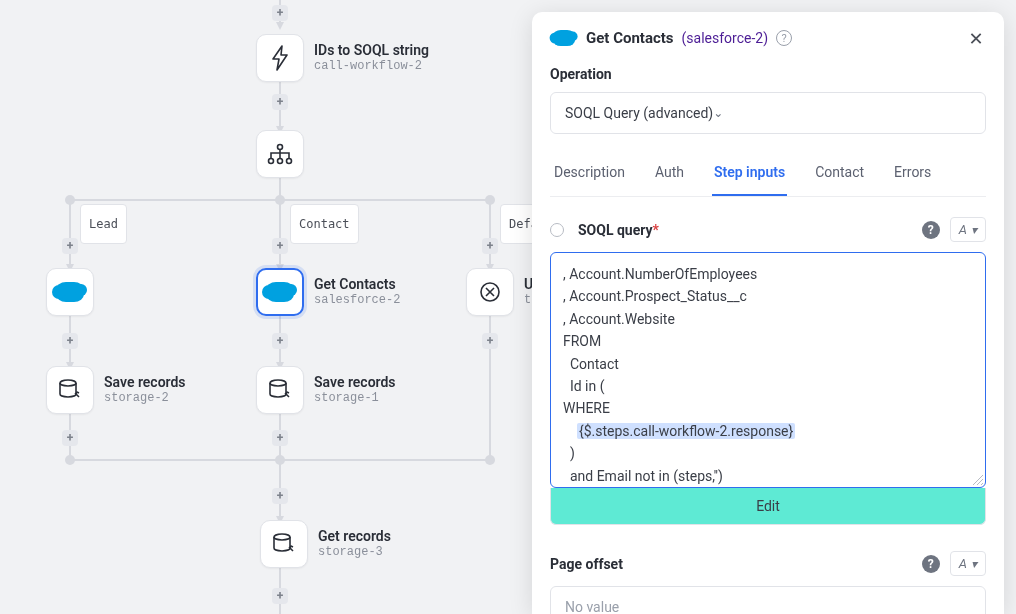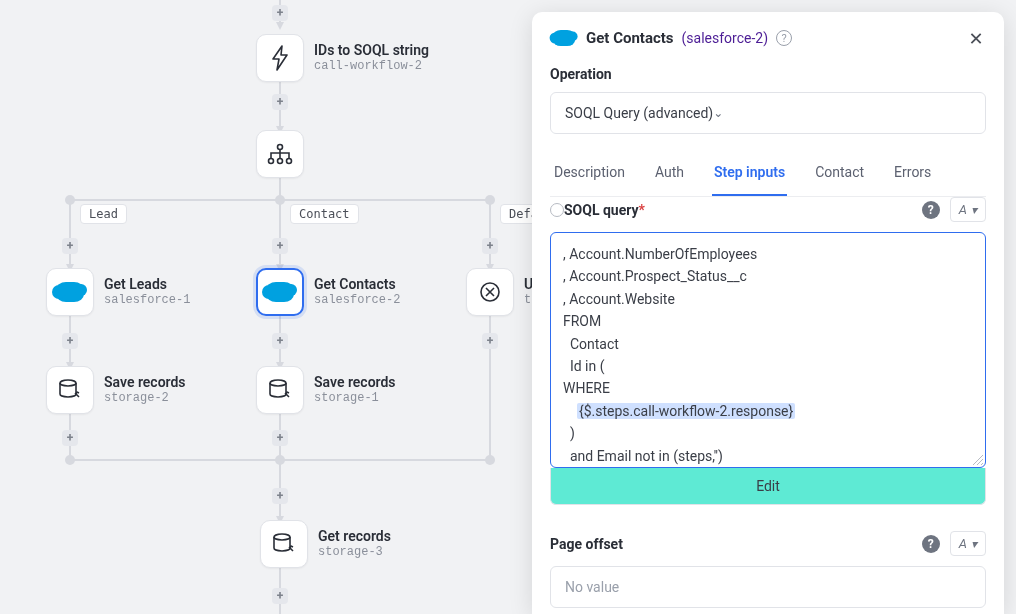--- a/index.html
+++ b/index.html
@@ -6,21 +6,21 @@
   html, body { width: 1016px; height: 614px; overflow: hidden; font-family: -apple-system, BlinkMacSystemFont, "Segoe UI", Roboto, sans-serif; background: #f1f2f4; color: #1f2430; }
   .canvas { position: absolute; inset: 0; background: #f1f2f4; }
   .node { position: absolute; display: flex; align-items: center; gap: 10px; }
   .node-box { width: 48px; height: 48px; background: #fff; border: 1px solid #e1e3e8; border-radius: 10px; display: flex; align-items: center; justify-content: center; box-shadow: 0 1px 2px rgba(0,0,0,0.05); }
   .node-box.selected { border: 2px solid #2f6def; box-shadow: 0 0 0 3px rgba(47,109,239,0.15); }
   .node-labels { display: flex; flex-direction: column; line-height: 1.3; }
   .node-title { font-size: 14px; font-weight: 600; color: #2a2e37; white-space: nowrap; }
   .node-sub { font-size: 12px; font-family: Liberation Mono, monospace; color: #8a8f9a; white-space: nowrap; }
   .plus-dot { position: absolute; width: 16px; height: 16px; background: #e5e7ec; border-radius: 4px; display: flex; align-items: center; justify-content: center; color: #7d828c; font-size: 12px; font-weight: 700; }
   .branch-dot { position: absolute; width: 10px; height: 10px; background: #d7d9df; border-radius: 50%; }
-  .branch-label { position: absolute; background: #fff; border: 1px solid #e1e3e8; border-radius: 4px; padding: 2px 8px; font-size: 12px; font-family: ui-monospace, "SFMono-Regular", Menlo, monospace; color: #4b4f58; }
+  .branch-label { position: absolute; background: #fff; border: 1px solid #e1e3e8; border-radius: 4px; padding: 12px 8px; font-size: 12px; font-family: ui-monospace, "SFMono-Regular", Menlo, monospace; color: #4b4f58; }
   svg.wires { position: absolute; inset: 0; width: 1016px; height: 614px; pointer-events: none; }
   .sf-cloud { width: 28px; height: 20px; background: #00a1e0; border-radius: 10px / 8px; position: relative; }
   .sf-cloud::before, .sf-cloud::after { content: ""; position: absolute; background: #00a1e0; border-radius: 50%; }
   .sf-cloud::before { width: 14px; height: 14px; left: -4px; top: 3px; }
   .sf-cloud::after { width: 12px; height: 12px; right: -3px; top: 2px; }
 
   
   .panel { position: absolute; top: 12px; right: 12px; bottom: 0; width: 472px; background: #fff; border-radius: 10px 10px 0 0; box-shadow: 0 4px 24px rgba(0,0,0,0.12); display: flex; flex-direction: column; overflow: hidden; }
   .panel-header { display: flex; align-items: center; gap: 8px; padding: 16px 18px 14px 18px; }
   .panel-header .sf-cloud { transform: scale(0.8); }
@@ -28,21 +28,21 @@
   .panel-step { font-size: 14px; color: #4c1d95; }
   .help-icon { width: 16px; height: 16px; border: 1.5px solid #9aa0ab; border-radius: 50%; display: inline-flex; align-items: center; justify-content: center; font-size: 11px; color: #9aa0ab; }
   .close-btn { margin-left: auto; width: 20px; height: 20px; display: flex; align-items: center; justify-content: center; cursor: pointer; color: #4b4f58; font-size: 18px; }
   .panel-body { padding: 0 18px 0 18px; overflow-y: auto; flex: 1; }
   .section-label { font-size: 14px; font-weight: 700; color: #2a2e37; margin: 4px 0 10px 0; }
   .select { border: 1px solid #e1e3e8; border-radius: 6px; padding: 12px 14px; display: flex; justify-content: flex-start; align-items: center; cursor: pointer; font-size: 14px; color: #3a3e47; }
   .chev { color: #6e7480; font-size: 12px; }
   .tabs { display: flex; gap: 26px; border-bottom: 1px solid #ecedf0; margin-top: 18px; padding: 0 2px; }
   .tab { padding: 12px 2px 14px 2px; font-size: 14px; color: #5c6170; cursor: pointer; border-bottom: 2px solid transparent; }
   .tab.active { color: #2f6def; border-bottom-color: #2f6def; font-weight: 600; }
-  .field-row { display: flex; align-items: center; gap: 0; }
+  .field-row { display: flex; align-items: center; gap: 14px; margin-top: 20px; }
   .radio-dot { width: 14px; height: 14px; border: 1.5px solid #b7bbc3; border-radius: 50%; }
   .field-label { font-size: 14px; font-weight: 700; color: #2a2e37; }
   .req { color: #d93f3f; }
   .field-actions { margin-left: auto; display: flex; align-items: center; gap: 10px; }
   .q-icon { width: 18px; height: 18px; background: #6e7480; color: #fff; border-radius: 50%; display: inline-flex; align-items: center; justify-content: center; font-size: 12px; font-weight: 700; }
   .type-btn { border: 1px solid #e1e3e8; border-radius: 4px; padding: 4px 8px; font-size: 13px; color: #6e7480; font-style: italic; display: inline-flex; align-items: center; gap: 4px; cursor: pointer; }
   .code-area { border: 1px solid #2f6def; border-radius: 6px; margin-top: 10px; padding: 10px 12px 10px 12px; font-family: -apple-system, BlinkMacSystemFont, "Segoe UI", Roboto, sans-serif; font-size: 14px; color: #3a3e47; line-height: 1.6; white-space: pre; overflow: hidden; position: relative; height: 236px; }
   .code-area .resize { position: absolute; right: 2px; bottom: 2px; width: 10px; height: 10px; color: #b7bbc3; }
   .hl { background: #cfe0ff; border-radius: 2px; padding: 0 2px; }
   .edit-bar { background: #5eead4; border: 1px solid #e1e3e8; border-top: none; border-radius: 0 0 6px 6px; padding: 10px; text-align: center; font-size: 14px; color: #3a3e47; cursor: pointer; }
@@ -141,24 +141,20 @@
           <path d="M13 6.5 V10 M13 10 H4 V15.5 M13 10 V15.5 M13 10 H22 V15.5"></path>
         </g>
       </svg>
     </div>
   </div>
 
   <div class="node" style="left:46px; top:268px;">
     <div class="node-box">
         <div class="sf-cloud"></div>
       </div>
-    <div class="node-labels">
-      <span class="node-title">Get Leads</span>
-      <span class="node-sub">salesforce-1</span>
-    </div>
   </div>
 
   <div class="node" style="left:256px; top:268px;">
     <div class="node-box selected">
         <div class="sf-cloud"></div>
       </div>
     <div class="node-labels">
       <span class="node-title">Get Contacts</span>
       <span class="node-sub">salesforce-2</span>
     </div>

